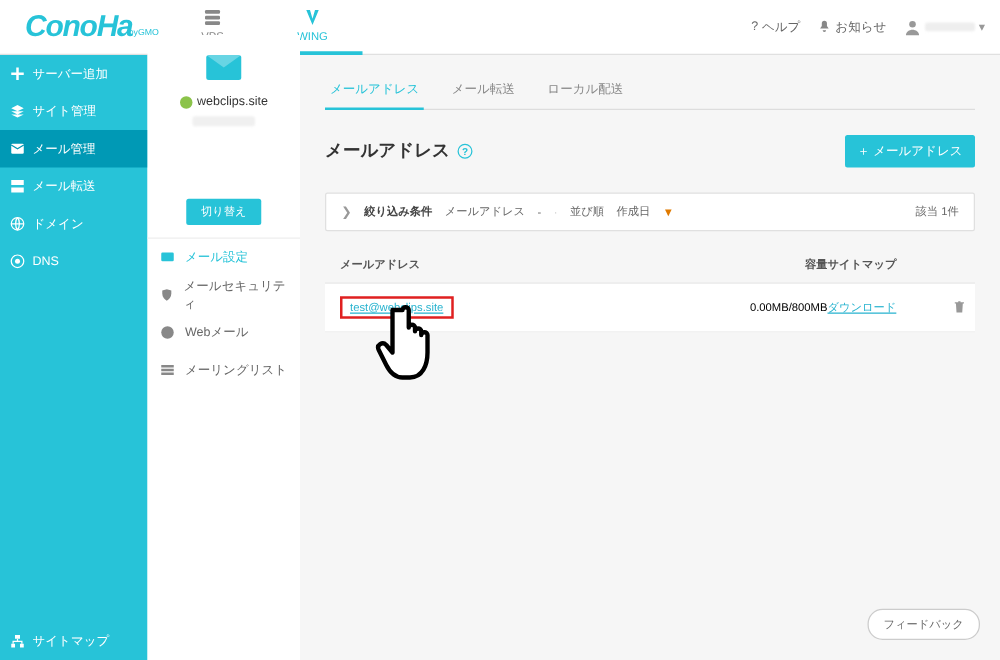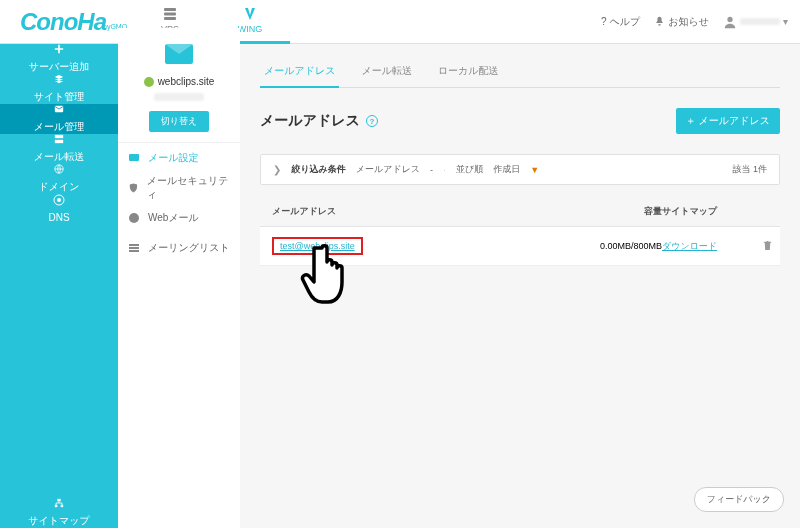--- a/index.html
+++ b/index.html
@@ -14,34 +14,34 @@
 .top-tab { width: 80px; display: flex; flex-direction: column; align-items: center; justify-content: center; font-size: 9px; color: #888; cursor: pointer; border-bottom: 3px solid transparent; gap: 2px; }
 .top-tab.active { color: #27c3d8; border-bottom-color: #27c3d8; }
 .top-tab svg { width: 16px; height: 16px; }
 .header-right { margin-left: auto; display: flex; align-items: center; gap: 14px; font-size: 10px; color: #666; }
 .help-link, .notice-link, .user-menu { display: flex; align-items: center; gap: 3px; cursor: pointer; }
 .user-menu { color: #999; }
 .user-menu svg { width: 14px; height: 14px; }
 
 
 .sidebar { position: absolute; left: 0; top: 44px; bottom: 0; width: 118px; background: #27c3d8; color: #fff; font-size: 10px; }
-.sidebar-item { height: 30px; display: flex; align-items: center; padding: 0 8px; gap: 6px; cursor: pointer; flex-direction: column; }
+.sidebar-item { height: 30px; display: flex; align-items: center; padding: 0 8px; gap: 6px; cursor: pointer; }
 .sidebar-item.active { background: #0099b5; }
 .sidebar-item svg { width: 12px; height: 12px; fill: #fff; }
 .sidebar-bottom { position: absolute; bottom: 0; left: 0; right: 0; }
 
 
 .subpanel { position: absolute; left: 118px; top: 28px; bottom: 0; width: 122px; background: #fff; font-size: 10px; color: #666; }
 .subpanel-top { padding: 16px 8px 10px; text-align: center; border-bottom: 1px solid #eee; }
 .mail-icon-big { width: 28px; height: 20px; background: #27c3d8; margin: 0 auto 12px; border-radius: 2px; position: relative; }
 .mail-icon-big::before { content: ""; position: absolute; left: 0; right: 0; top: 0; border-left: 14px solid transparent; border-right: 14px solid transparent; border-top: 10px solid rgba(255,255,255,0.3); }
 .site-name { font-size: 10px; color: #333; margin-bottom: 6px; display: flex; align-items: center; justify-content: center; gap: 4px; }
 .site-dot { width: 10px; height: 10px; border-radius: 50%; background: #8bc34a; }
 .site-blur { width: 50px; height: 8px; background: #f0f0f0; margin: 0 auto 10px; border-radius: 2px; filter: blur(1px); }
-.switch-btn { background: #27c3d8; color: #fff; border: none; padding: 4px 12px; font-size: 9px; border-radius: 2px; cursor: pointer; }
+.switch-btn { background: #27c3d8; color: #fff; border: none; padding: 4px 12px; font-size: 9px; border-radius: 2px; cursor: pointer; margin-top: 48px; }
 .subnav-item { height: 30px; display: flex; align-items: center; padding: 0 10px; gap: 8px; cursor: pointer; }
 .subnav-item.active { color: #27c3d8; }
 .subnav-item svg { width: 12px; height: 12px; }
 
 
 .main { position: absolute; left: 240px; right: 0; top: 44px; bottom: 0; padding: 12px 20px; background: #f6f6f6; overflow: auto; }
 .tabs { display: flex; gap: 18px; border-bottom: 1px solid #ddd; font-size: 10px; margin-bottom: 20px; }
 .tab { padding: 8px 4px; color: #888; cursor: pointer; }
 .tab.active { color: #27c3d8; border-bottom: 2px solid #27c3d8; margin-bottom: -1px; }
 .page-title-row { display: flex; align-items: center; justify-content: space-between; margin-bottom: 20px; }

